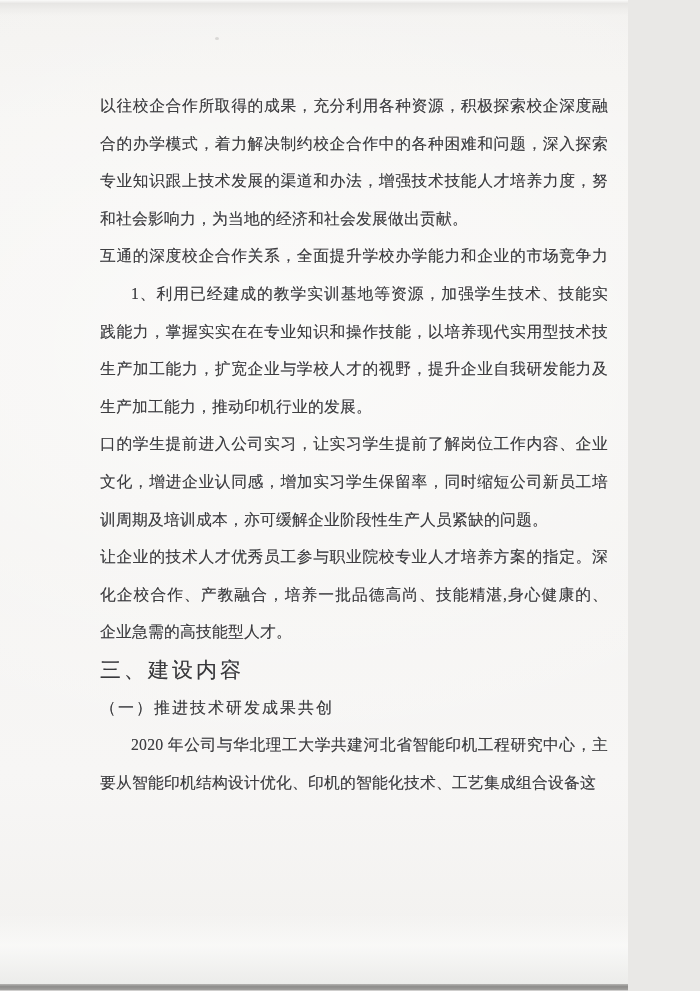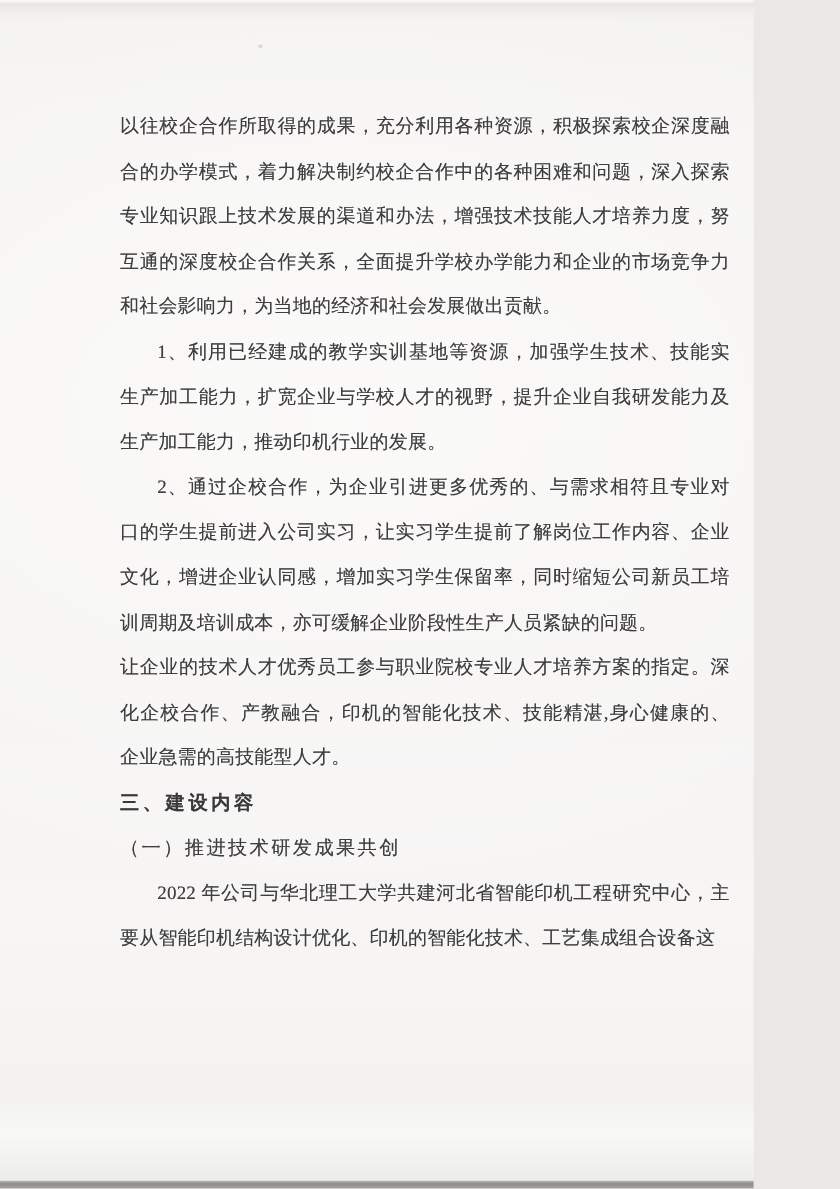--- a/index.html
+++ b/index.html
@@ -66,56 +66,56 @@
     text-align: left;
   }
   .line.justify {
     white-space: normal;
     text-align: justify;
     text-align-last: justify;
   }
   .line.indent { text-indent: 31px; }
   .line.heading {
     font-family: "Liberation Sans", "DejaVu Sans", sans-serif;
-    font-weight: bold;
-    font-size: 16px;
+    font-weight: normal;
+    font-size: 21px;
     letter-spacing: 3px;
     color: #39393c;
   }
   .line.subheading {
     font-size: 16px;
     letter-spacing: 2px;
   }
 </style>
 </head>
 <body>
 
 <div class="scan-page">
   <div class="scan-top-edge"></div>
   <div class="scan-speck"></div>
   <div class="scan-speck-2"></div>
 
   <div class="doc-text">
       <div class="line justify">以往校企合作所取得的成果，充分利用各种资源，积极探索校企深度融</div>
       <div class="line justify">合的办学模式，着力解决制约校企合作中的各种困难和问题，深入探索</div>
       <div class="line justify">专业知识跟上技术发展的渠道和办法，增强技术技能人才培养力度，努</div>
+      <div class="line">和社会影响力，为当地的经济和社会发展做出贡献。</div>
       <div class="line justify">互通的深度校企合作关系，全面提升学校办学能力和企业的市场竞争力</div>
-      <div class="line">和社会影响力，为当地的经济和社会发展做出贡献。</div>
       <div class="line justify indent">1、利用已经建成的教学实训基地等资源，加强学生技术、技能实</div>
+      <div class="line justify">践能力，掌握实实在在专业知识和操作技能，以培养现代实用型技术技</div>
       <div class="line justify">生产加工能力，扩宽企业与学校人才的视野，提升企业自我研发能力及</div>
       <div class="line">生产加工能力，推动印机行业的发展。</div>
-      <div class="line justify indent">2、通过企校合作，为企业引进更多优秀的、与需求相符且专业对</div>
       <div class="line justify">口的学生提前进入公司实习，让实习学生提前了解岗位工作内容、企业</div>
       <div class="line justify">文化，增进企业认同感，增加实习学生保留率，同时缩短公司新员工培</div>
       <div class="line">训周期及培训成本，亦可缓解企业阶段性生产人员紧缺的问题。</div>
       <div class="line justify">让企业的技术人才优秀员工参与职业院校专业人才培养方案的指定。深</div>
-      <div class="line justify">化企校合作、产教融合，印机的智能化技术、技能精湛,身心健康的、</div>
+      <div class="line justify">化企校合作、产教融合，培养一批品德高尚、技能精湛,身心健康的、</div>
       <div class="line">企业急需的高技能型人才。</div>
       <div class="line heading">三、建设内容</div>
       <div class="line subheading">（一）推进技术研发成果共创</div>
-      <div class="line justify indent">2022 年公司与华北理工大学共建河北省智能印机工程研究中心，主</div>
+      <div class="line justify indent">2020 年公司与华北理工大学共建河北省智能印机工程研究中心，主</div>
       <div class="line">要从智能印机结构设计优化、印机的智能化技术、工艺集成组合设备这</div>
     </div>
 
   <div class="scan-bottom-band"></div>
   <div class="scan-bottom-line"></div>
   <div class="scan-bottom-under"></div>
 </div>
 
 </body></html>

